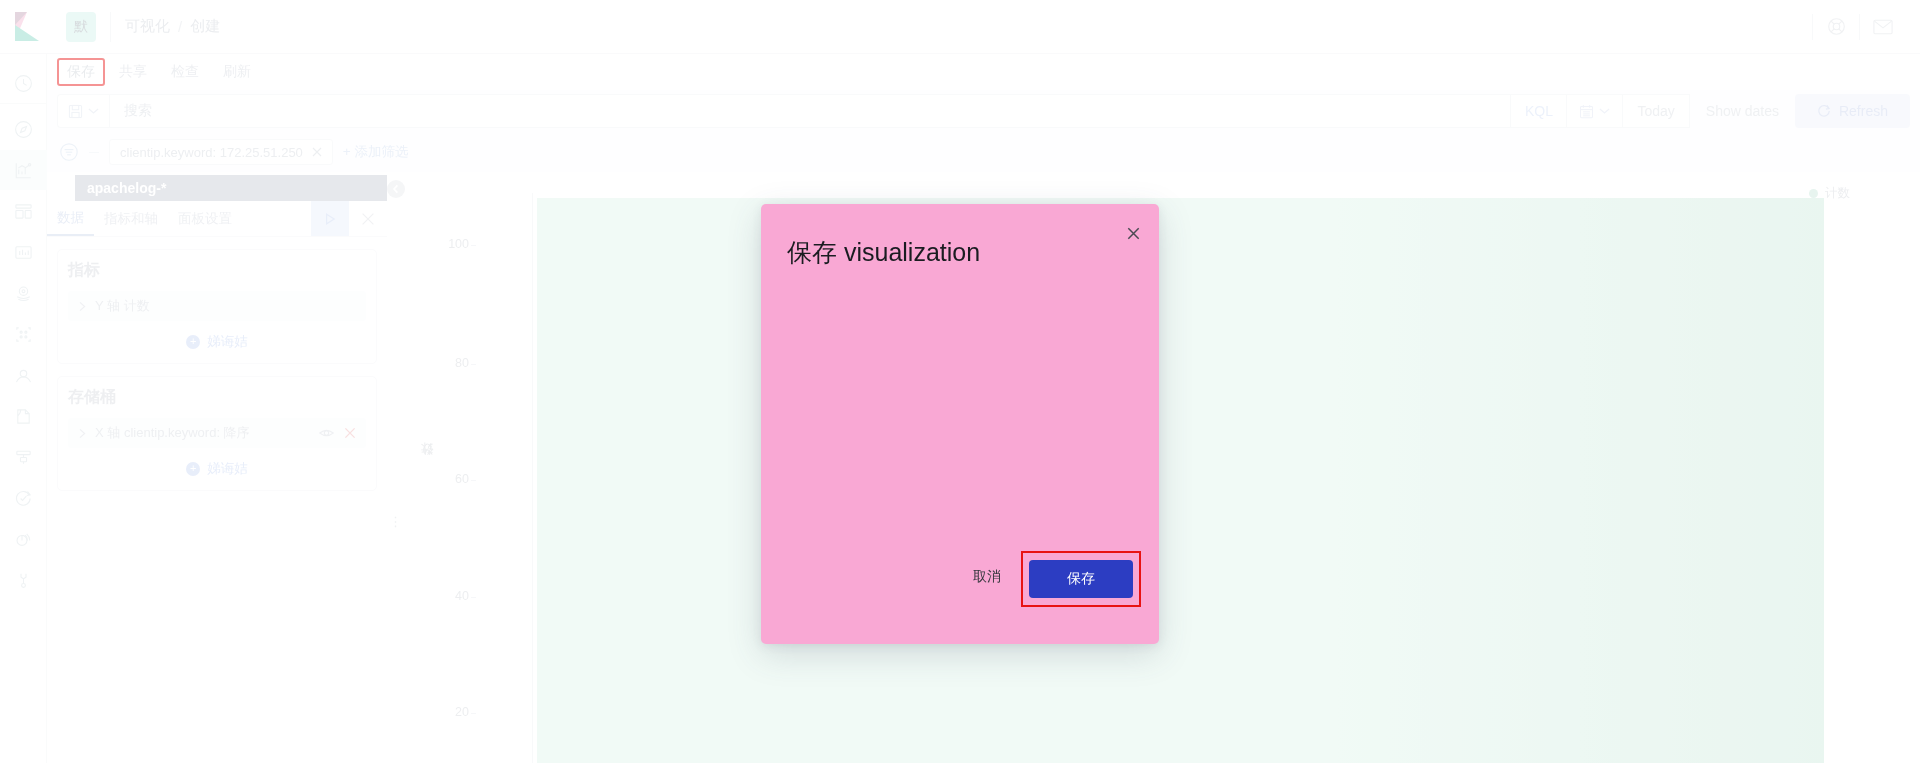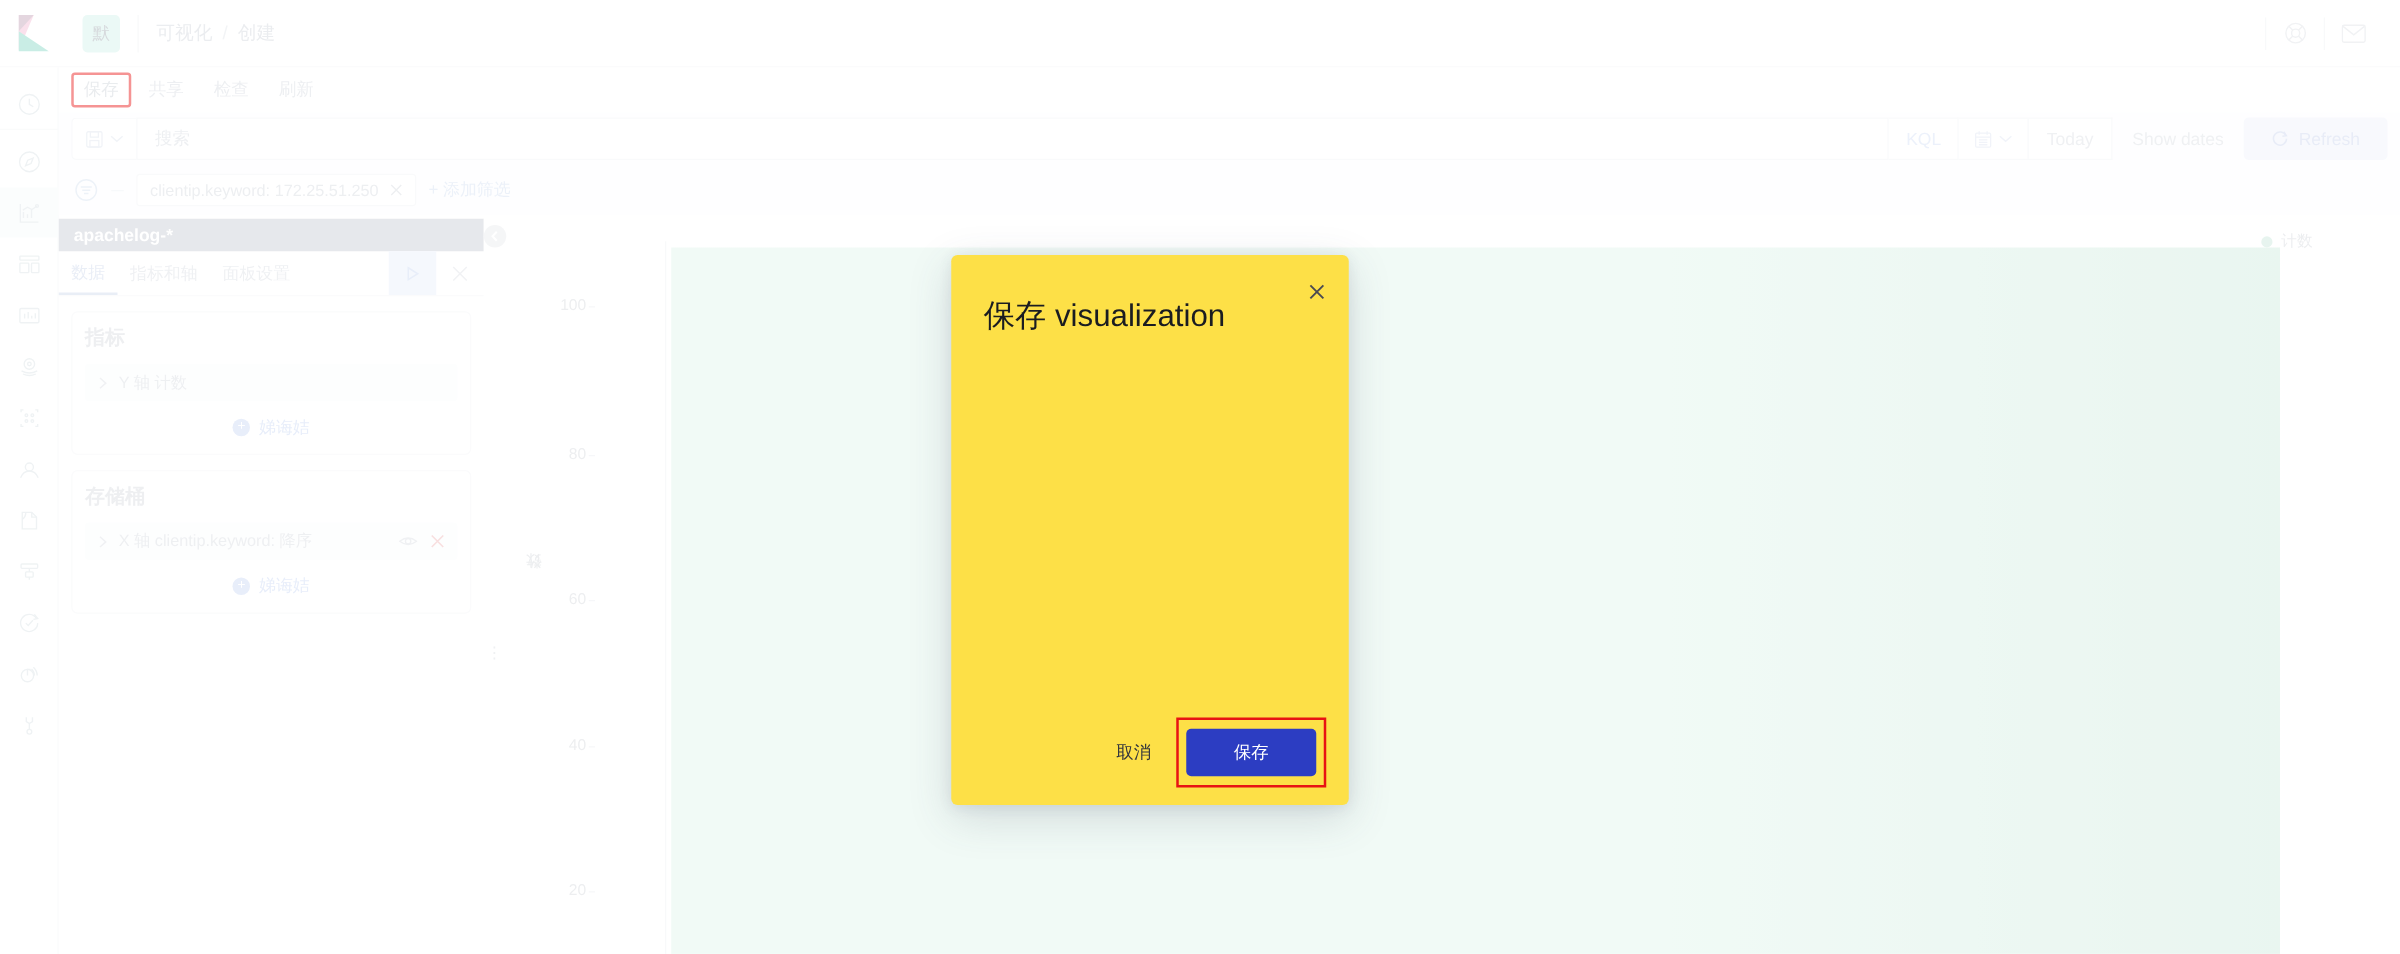--- a/index.html
+++ b/index.html
@@ -122,21 +122,21 @@
   }
   .filter-add { font-size: 13.5px; color: #d5e0f2; }
 
   
   .editor {
     position: absolute; left: 47px; top: 175px; width: 340px; height: 588px;
     background: #fff;
   }
   .editor-title {
     height: 26px; background: #c8ccd4; color: #ffffff; font-weight: bold;
-    font-size: 14px; display: flex; align-items: center; padding-left: 12px;
+    font-size: 14px; display: flex; align-items: center; padding-left: 12px; margin-left: 28px;
   }
   .editor-tabs {
     height: 36px; display: flex; align-items: stretch; border-bottom: 1px solid #f5f6f8;
   }
   .etab {
     display: flex; align-items: center; padding: 0 10px; font-size: 13.5px;
     color: #dcdfe5;
   }
   .etab.active { color: #cfd9ec; border-bottom: 2px solid #cfd9ec; }
   .etab-right { margin-left: auto; display: flex; align-items: stretch; }
@@ -205,22 +205,22 @@
     position: absolute; left: 150px; top: 23px; width: 1287px; height: 565px;
     background: linear-gradient(to right, #dff4ea 0%, #dff4ea 62%, #cfeade 100%);
   }
 
   
   .overlay {
     position: absolute; left: 0; top: 0; width: 1920px; height: 763px;
     background: rgba(255,255,255,0.55);
   }
   .modal {
-    position: absolute; left: 761px; top: 204px; width: 318px; height: 440px;
-    background: #fde047; border-radius: 5px;
+    position: absolute; left: 761px; top: 204px; width: 398px; height: 440px;
+    background: #f9a8d4; border-radius: 5px;
     box-shadow: 0 10px 34px rgba(65,78,101,0.18), 0 2px 10px rgba(65,78,101,0.10);
   }
   .modal-close {
     position: absolute; right: 16px; top: 19px; width: 20px; height: 20px;
     display: flex; align-items: center; justify-content: center;
     color: #4a4a52; font-size: 16px;
   }
   .modal-title {
     padding: 32px 26px 0 26px; font-size: 25px; color: #1a1c21; font-weight: normal;
   }
@@ -238,21 +238,21 @@
     border: 2px solid #e81313; pointer-events: none;
   }
   .desc-label { margin-top: 20px; }
   .desc-input {
     width: 100%; height: 155px; border: 1px solid #eceef2; background: #fafbfd;
     resize: none; font-size: 14px; color: #36383d; padding: 10px 13px;
     font-family: "Liberation Sans", sans-serif; border-radius: 2px;
   }
   .modal-footer {
     position: absolute; left: 0; bottom: 0; width: 100%; height: 84px;
-    display: flex; align-items: center; justify-content: flex-end;
+    display: flex; align-items: flex-start; justify-content: flex-end;
     gap: 18px; padding: 0 26px;
   }
   .btn-cancel { font-size: 14px; color: #34373d; padding: 8px 10px; background: none; border: none;
     font-family: "Liberation Sans", sans-serif; }
   .btn-save-wrap { position: relative; }
   .btn-save {
     background: #2c3dc2; color: #fff; font-size: 14px; border: none; border-radius: 4px;
     padding: 10px 38px; font-family: "Liberation Sans", sans-serif;
   }
   .save-highlight {

